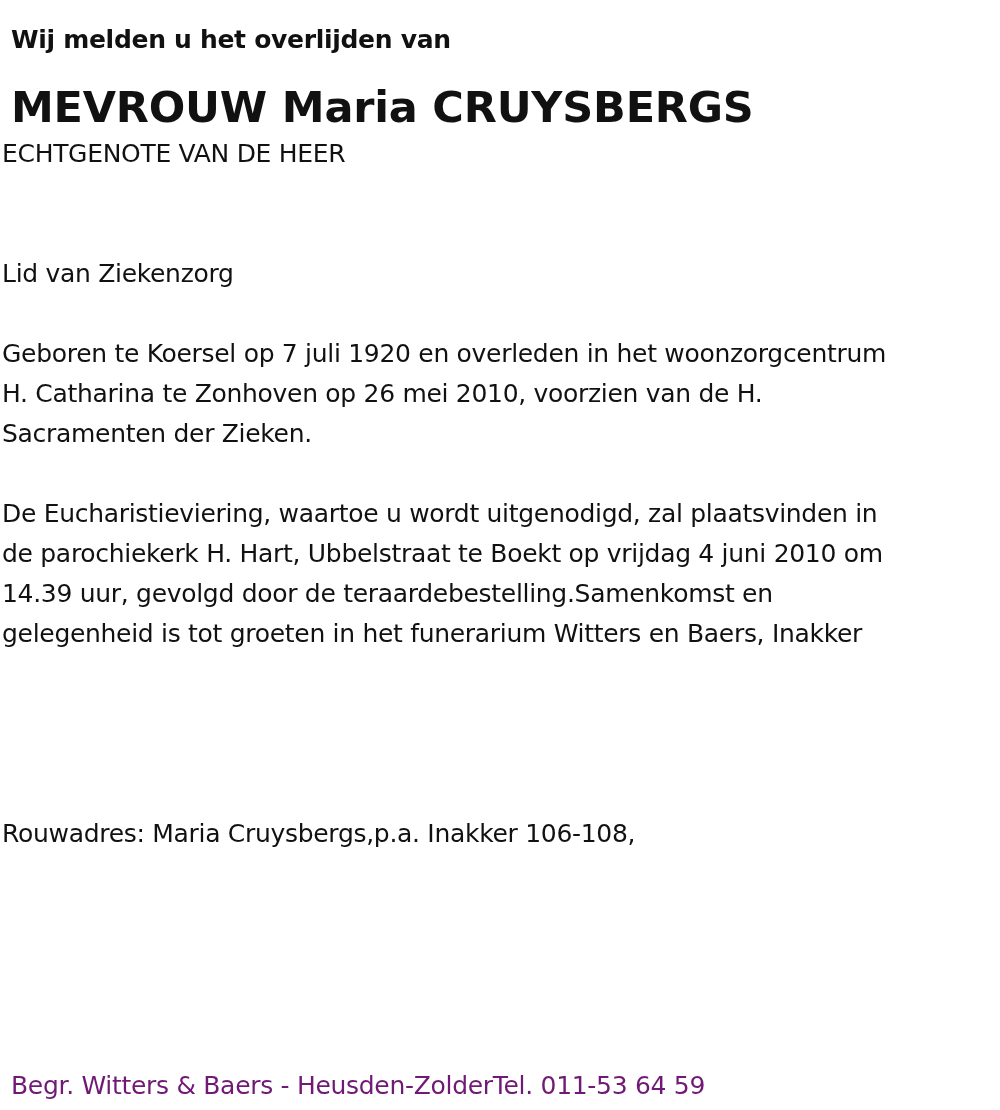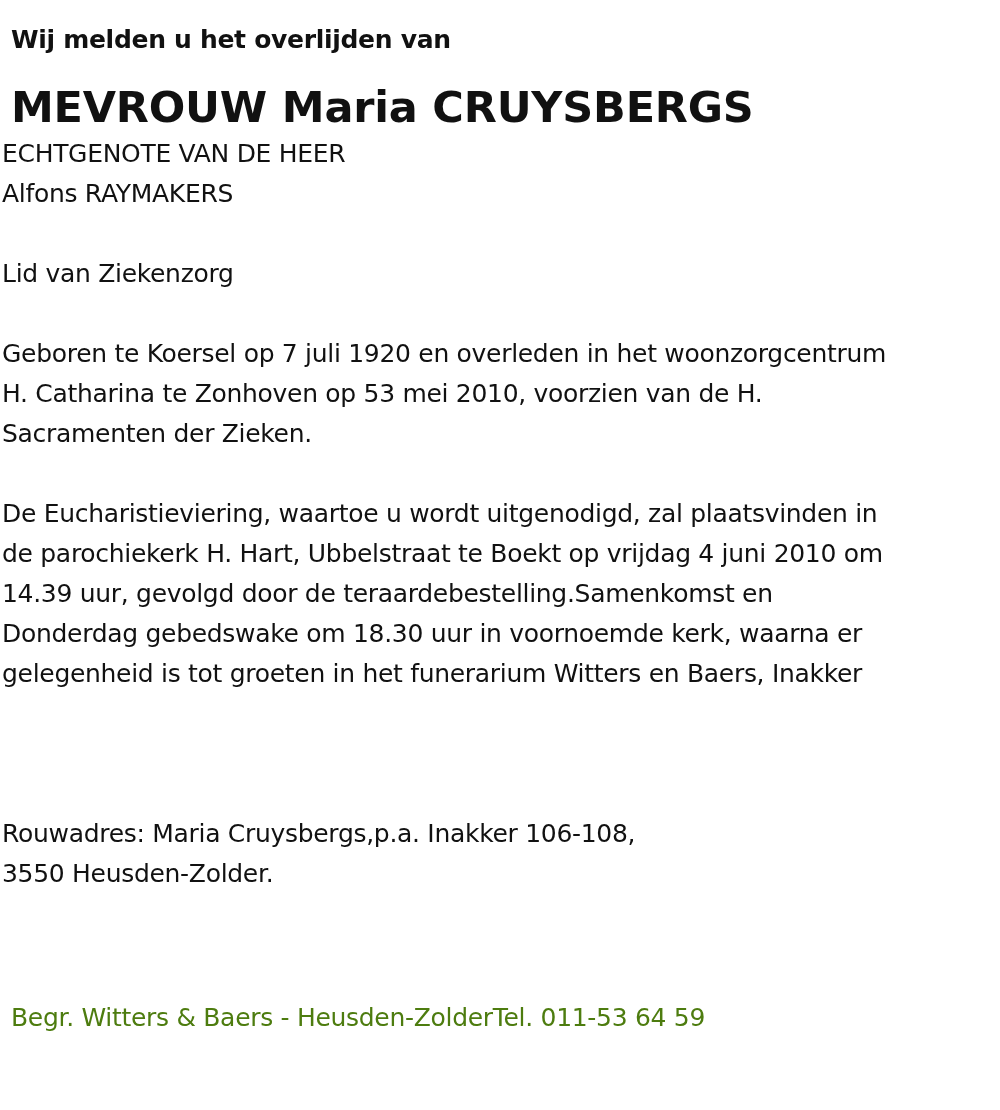--- a/index.html
+++ b/index.html
@@ -34,60 +34,57 @@
       left: 11px;
       font-size: 43px;
       font-weight: bold;
       line-height: 46px;
       white-space: nowrap;
       letter-spacing: -0.2px;
     }
     .block { position: absolute; left: 2px; }
     .footer {
       position: absolute;
-      top: 998px;
+      top: 1066px;
       left: 11px;
-      color: #4d7c0f;
+      color: #701a75;
     }
   </style>
 </head>
 <body>
 
 <div class="page">
 
   <div class="line intro">Wij melden u het overlijden van</div>
 
   <div class="title">MEVROUW Maria CRUYSBERGS</div>
 
   <div class="block" style="top:134px;">
     <div class="line">ECHTGENOTE VAN DE HEER</div>
-    <div class="line">Alfons RAYMAKERS</div>
   </div>
 
   <div class="block" style="top:254px;">
     <div class="line">Lid van Ziekenzorg</div>
   </div>
 
   <div class="block" style="top:334px;">
     <div class="line">Geboren te Koersel op 7 juli 1920 en overleden in het woonzorgcentrum</div>
-    <div class="line">H. Catharina te Zonhoven op 53 mei 2010, voorzien van de H.</div>
+    <div class="line">H. Catharina te Zonhoven op 26 mei 2010, voorzien van de H.</div>
     <div class="line">Sacramenten der Zieken.</div>
   </div>
 
   <div class="block" style="top:494px;">
     <div class="line">De Eucharistieviering, waartoe u wordt uitgenodigd, zal plaatsvinden in</div>
     <div class="line">de parochiekerk H. Hart, Ubbelstraat te Boekt op vrijdag 4 juni 2010 om</div>
     <div class="line">14.39 uur, gevolgd door de teraardebestelling.Samenkomst en</div>
-    <div class="line">Donderdag gebedswake om 18.30 uur in voornoemde kerk, waarna er</div>
     <div class="line">gelegenheid is tot groeten in het funerarium Witters en Baers, Inakker</div>
   </div>
 
   <div class="block" style="top:814px;">
     <div class="line">Rouwadres: Maria Cruysbergs,p.a. Inakker 106-108,</div>
-    <div class="line">3550 Heusden-Zolder.</div>
   </div>
 
   <div class="block" style="top:934px;">
   </div>
 
   <div class="line footer">Begr. Witters &amp; Baers - Heusden-ZolderTel. 011-53 64 59</div>
 
 </div>
 
 </body></html>

